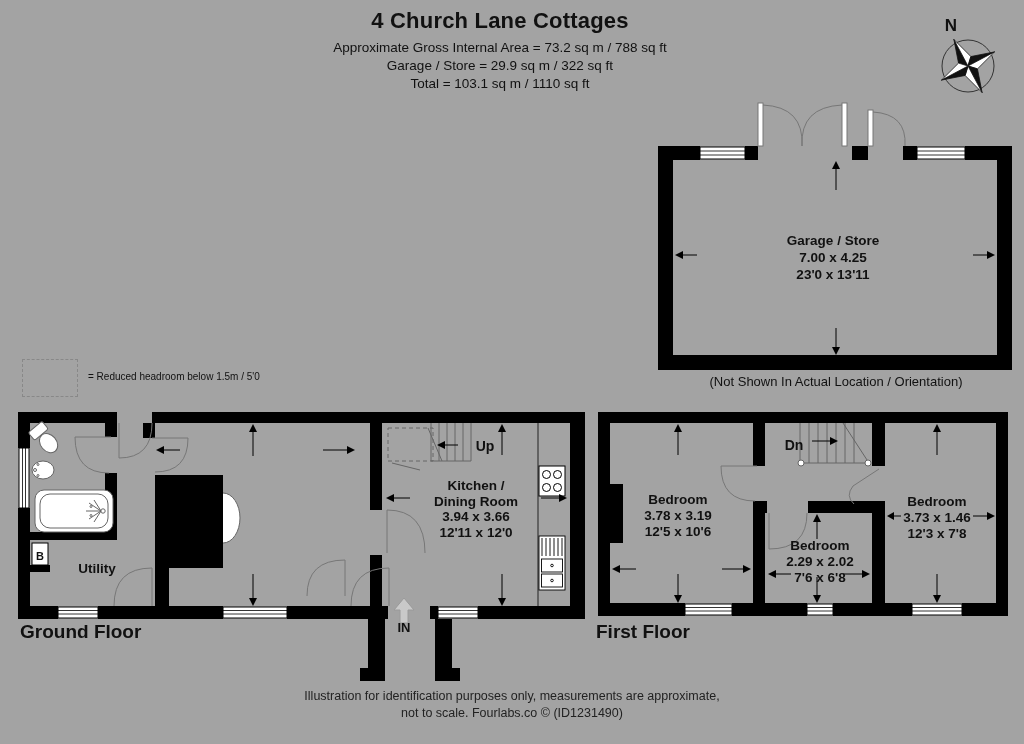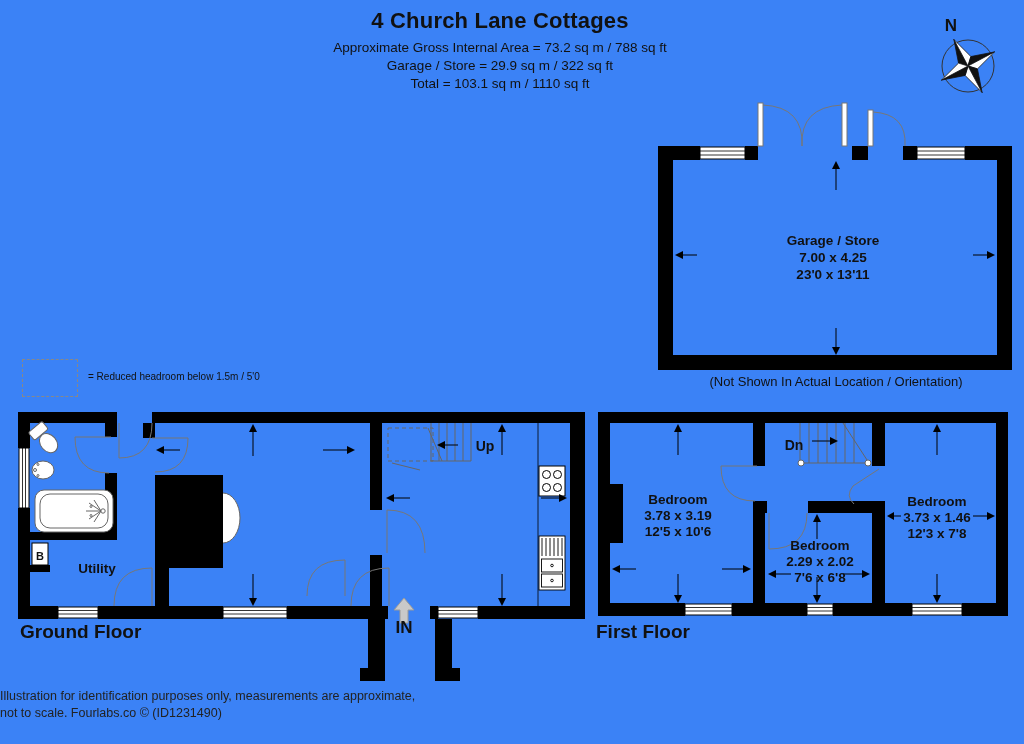--- a/index.html
+++ b/index.html
@@ -1,32 +1,32 @@
 <!DOCTYPE html>
 <html><head>
 <meta charset="utf-8">
 <style>
   html,body{margin:0;padding:0;background:#fff;}
-  .canvas{position:relative;width:1024px;height:744px;background:#3b82f6;
+  .canvas{position:relative;width:1024px;height:744px;background:#a3a3a3;
           font-family:"Liberation Sans",sans-serif;color:#111;overflow:hidden;}
   .hdr{position:absolute;left:0;top:8px;width:1000px;text-align:center;}
   .hdr .t{font-size:22px;font-weight:bold;margin-bottom:5px;letter-spacing:.2px;}
   .hdr .s{font-size:13.5px;line-height:18px;}
   .lbl{position:absolute;transform:translateX(-50%);text-align:center;
        font-size:13.5px;line-height:16px;white-space:nowrap;font-weight:bold;}
   .lbl4{line-height:15.5px;}
   .lblg{line-height:17px;}
   .tiny{font-size:11px;}
   .dir{font-size:14px;}
-  .in{font-size:17px;}
+  .in{font-size:13px;}
   .floor-title{position:absolute;font-size:19px;font-weight:bold;}
   .note{position:absolute;transform:translateX(-50%);font-size:13px;white-space:nowrap;}
   .legend-box{position:absolute;left:22px;top:359px;width:54px;height:36px;border:1.5px dashed #888;}
   .legend-text{position:absolute;left:88px;top:371px;font-size:10px;}
-  .footer{position:absolute;left:0;top:688px;width:1024px;text-align:left;
+  .footer{position:absolute;left:0;top:688px;width:1024px;text-align:center;
           font-size:12.5px;line-height:17px;color:#222;}
   svg{position:absolute;}
 </style>
 </head>
 <body>
 
 <div class="canvas">
 
   <div class="hdr">
     <div class="t">4 Church Lane Cottages</div>
@@ -236,20 +236,26 @@
       <line x1="392" y1="88" x2="376" y2="88"></line>
         <polygon points="376,84 376,92 368,88" stroke="none" fill="#000"></polygon>
       <line x1="523" y1="88" x2="542" y2="88"></line>
         <polygon points="541,84 541,92 549,88" stroke="none" fill="#000"></polygon>
       <line x1="440" y1="35" x2="427" y2="35"></line>
         <polygon points="427,31 427,39 419,35" stroke="none" fill="#000"></polygon>
     </g>
     <polygon points="382,213 382,200 376,200 386,188 396,200 390,200 390,213" fill="#c9c9c9" stroke="#9a9a9a" stroke-width="1"></polygon>
   </svg>
 
+  <div class="lbl lbl4" style="left:476px;top:478px">
+    <div>Kitchen /</div>
+    <div>Dining Room</div>
+    <div>3.94 x 3.66</div>
+    <div>12'11 x 12'0</div>
+  </div>
   <div class="lbl" style="left:97px;top:561px">Utility</div>
   <div class="lbl tiny" style="left:40px;top:548px">B</div>
   <div class="lbl dir" style="left:485px;top:438px">Up</div>
   <div class="lbl in" style="left:404px;top:620px">IN</div>
   <div class="floor-title" style="left:20px;top:621px">Ground Floor</div>
 
   <svg style="left:598px;top:410px" width="410" height="210" viewBox="0 0 410 210">
     <g fill="#000">
       <rect x="0" y="2" width="410" height="11"></rect>
       <rect x="0" y="193" width="87" height="13"></rect>

